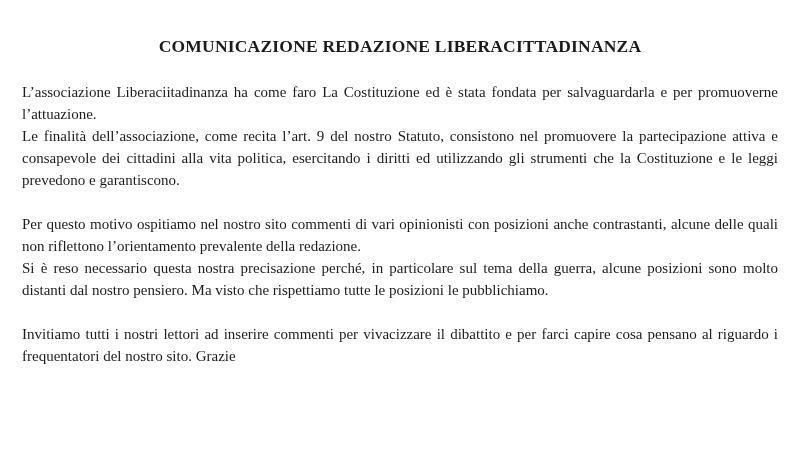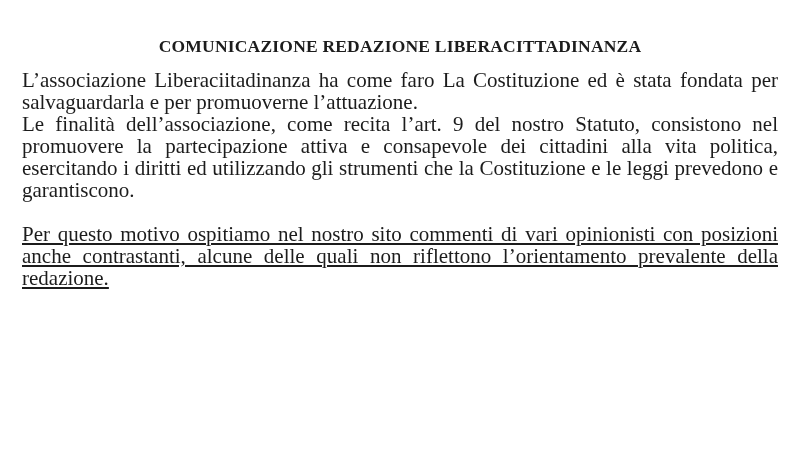--- a/index.html
+++ b/index.html
@@ -17,32 +17,31 @@
     padding: 35px 22px 0 22px;
     font-family: "Liberation Serif", "DejaVu Serif", serif;
     color: #1c1c1c;
   }
   .doc-title {
     font-size: 17.5px;
     font-weight: bold;
     text-align: center;
     line-height: 22px;
     letter-spacing: 0.2px;
-    margin: 0 0 12px 0;
+    margin: 0 0 24px 0;
   }
   .doc-body {
-    font-size: 21px;
+    font-size: 15px;
     line-height: 22px;
   }
   .block {
     margin: 0;
   }
   .block + .block {
     margin-top: 22px;
-    text-decoration: underline;
   }
   .block p {
     margin: 0;
     text-align: justify;
     text-justify: inter-word;
   }
 </style>
 </head>
 <body>
 
@@ -52,17 +51,21 @@
 
   <div class="doc-body">
 
     <div class="block">
       <p>L’associazione Liberaciitadinanza ha come faro La Costituzione ed è stata fondata per salvaguardarla e per promuoverne l’attuazione.</p>
       <p>Le finalità dell’associazione, come recita l’art. 9 del nostro Statuto, consistono nel promuovere la partecipazione attiva e consapevole dei cittadini alla vita politica, esercitando i diritti ed utilizzando gli strumenti che la Costituzione e le leggi prevedono e garantiscono.</p>
     </div>
 
     <div class="block">
       <p>Per questo motivo ospitiamo nel nostro sito commenti di vari opinionisti con posizioni anche contrastanti, alcune delle quali  non riflettono l’orientamento prevalente della redazione.</p>
+      <p>Si è reso necessario questa nostra precisazione perché, in particolare sul tema della guerra, alcune posizioni sono  molto distanti dal nostro pensiero. Ma visto che rispettiamo tutte le posizioni le pubblichiamo.</p>
     </div>
 
+    <div class="block">
+      <p>Invitiamo tutti i nostri lettori ad inserire commenti per vivacizzare il dibattito e per farci capire cosa pensano al riguardo i frequentatori del nostro sito. Grazie</p>
+    </div>
 
   </div>
 </div>
 
 </body></html>

